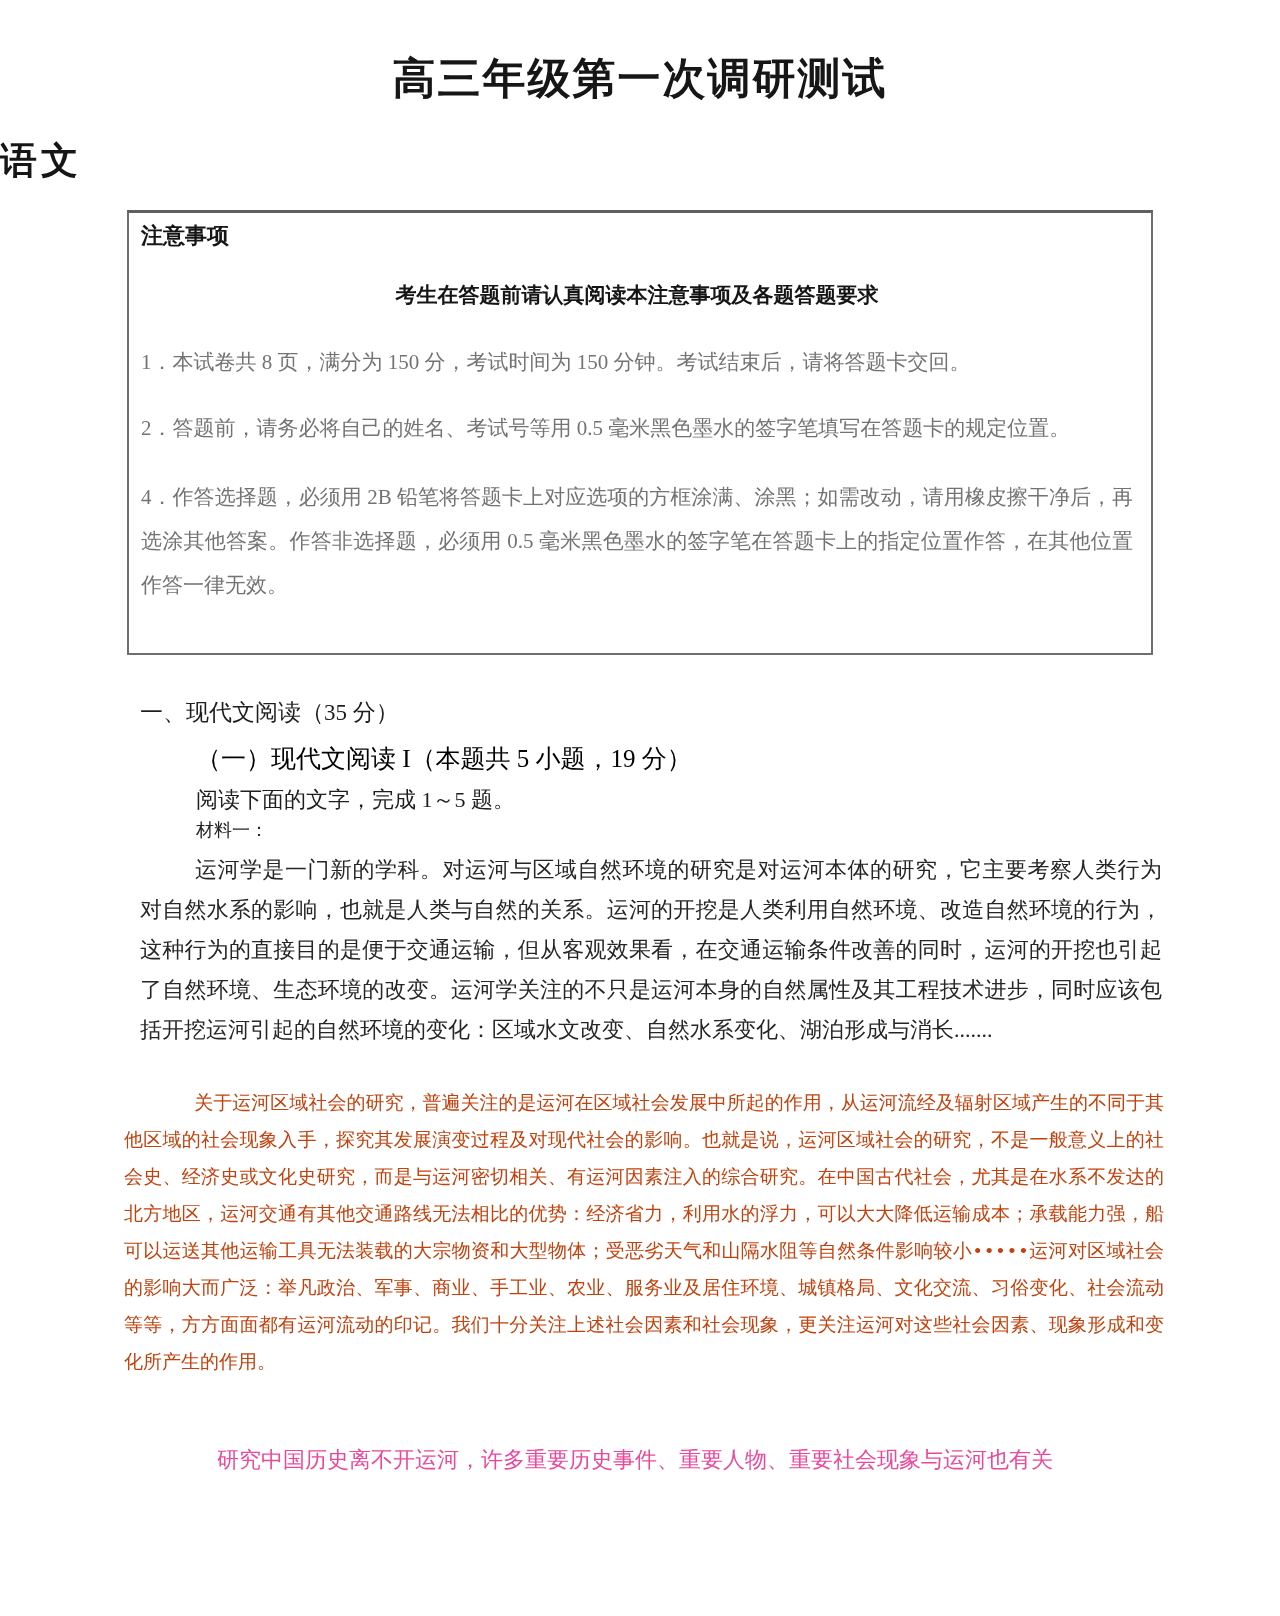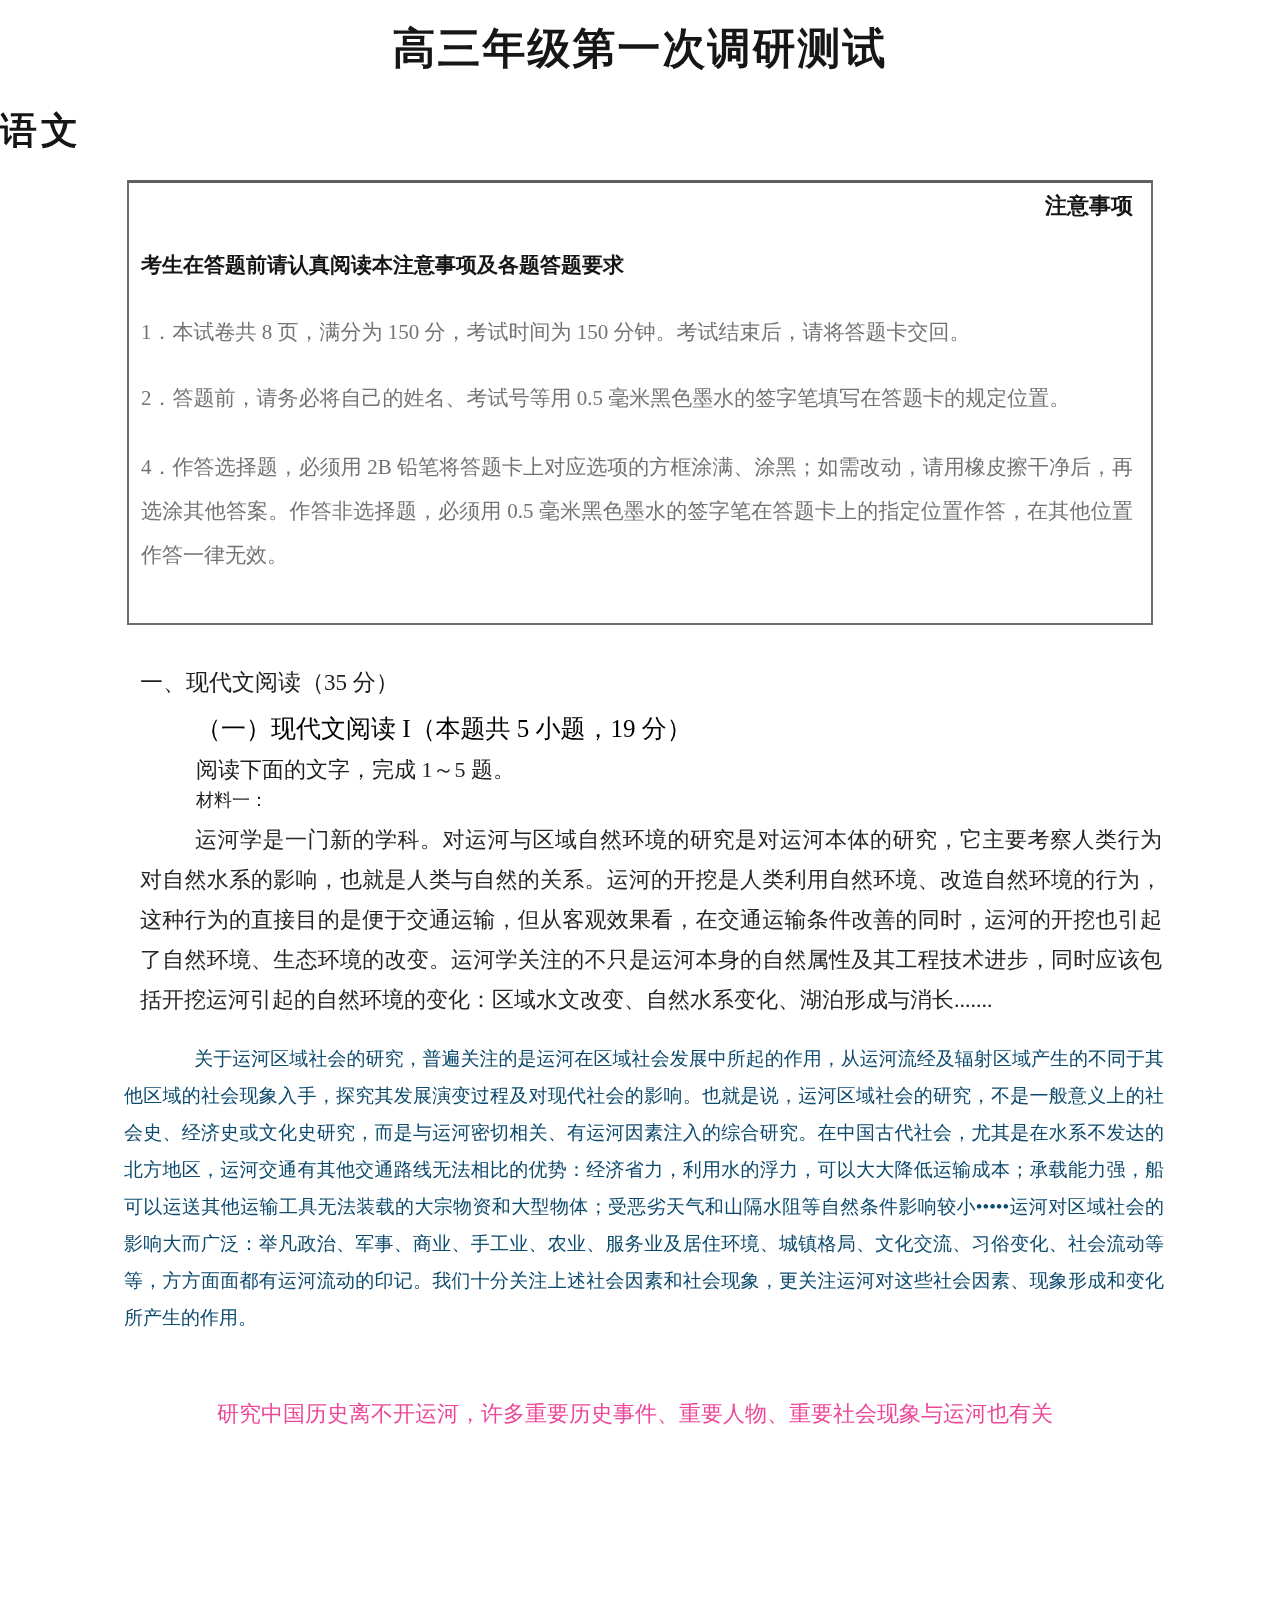--- a/index.html
+++ b/index.html
@@ -11,21 +11,21 @@
     width: 1280px;
     height: 1616px;
     overflow: hidden;
     font-family: "Liberation Serif", "DejaVu Serif", serif;
     color: #212121;
   }
   .page {
     box-sizing: border-box;
     width: 1280px;
     height: 1616px;
-    padding-top: 20px;
+    padding-top: 50px;
   }
   .doc-title {
     text-align: center;
     font-size: 43px;
     font-weight: 700;
     letter-spacing: 2px;
     margin: 0 0 0 0;
     color: #161616;
   }
   .doc-subtitle {
@@ -37,33 +37,34 @@
     color: #161616;
   }
   .notice-box {
     box-sizing: border-box;
     margin: 0 127px;
     border: 2px solid #6e6e6e;
     border-top: 3px solid #5f5f5f;
     padding: 8px 18px 46px 12px;
   }
   .notice-title {
-    text-align: right;
+    text-align: left;
     font-family: "Liberation Sans", "DejaVu Sans", sans-serif;
     font-size: 22px;
     font-weight: 700;
     margin: 0 0 30px 0;
     color: #151515;
   }
   .notice-intro {
     font-family: "Liberation Sans", "DejaVu Sans", sans-serif;
     font-size: 21px;
     font-weight: 700;
     margin: 0 0 34px 0;
     color: #151515;
+    text-align: center;
   }
   .notice-item {
     font-size: 21px;
     line-height: 38px;
     margin: 0 0 28px 0;
     text-align: justify;
     color: #737373;
   }
   .notice-item:last-child {
     margin-bottom: 0;
@@ -98,22 +99,23 @@
     text-align: justify;
     text-indent: 2.5em;
     margin: 0 118px 0 140px;
     color: #262626;
   }
   .para-small {
     font-size: 19px;
     line-height: 37px;
     text-align: justify;
     text-indent: 3.7em;
-    margin: 20px 116px 0 124px;
-    color: #0c4a6e;
+    margin: 36px 116px 0 124px;
+    color: #c2410c;
+    font-family: Liberation Mono, monospace;
   }
   .para-last {
     font-size: 22px;
     line-height: 40px;
     text-indent: 3.5em;
     margin: 58px 118px 0 140px;
     text-align: justify;
     color: #ec4899;
   }
 </style>

